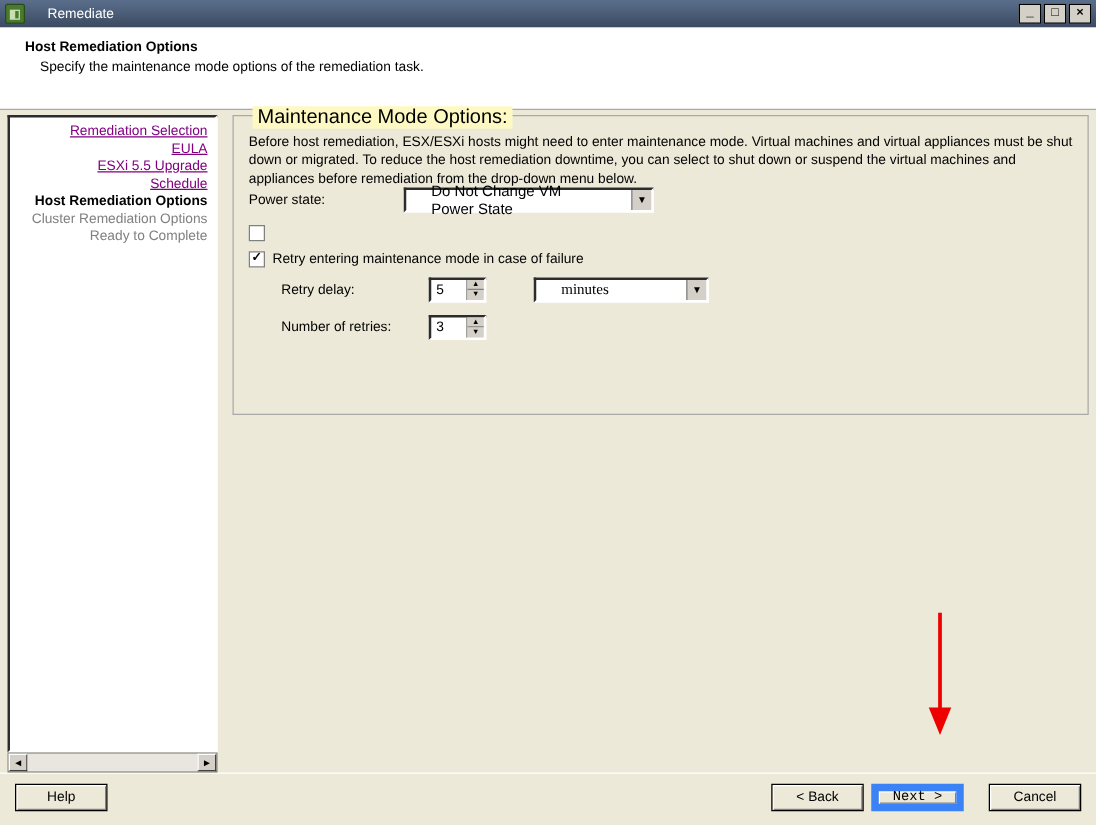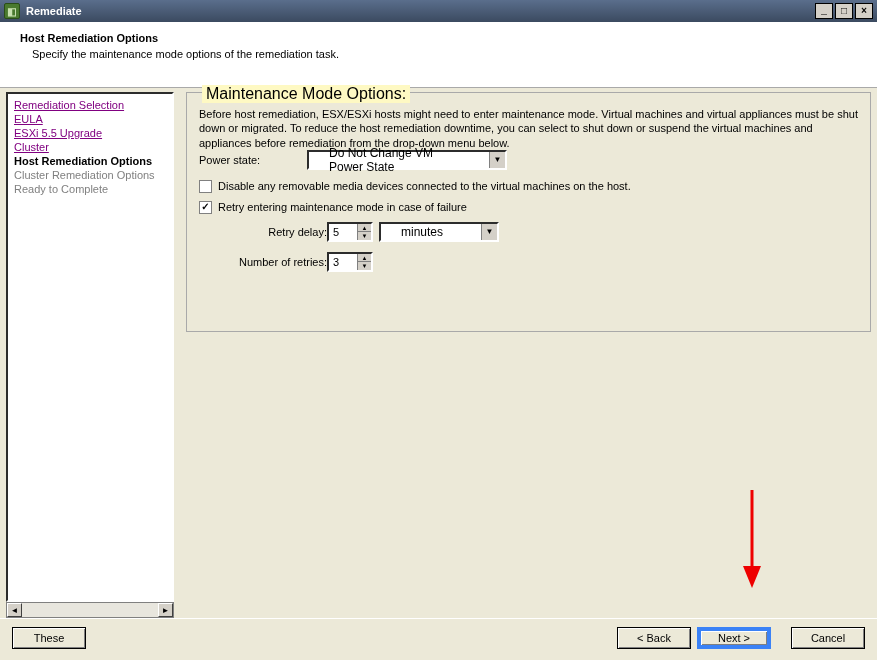--- a/index.html
+++ b/index.html
@@ -23,21 +23,21 @@
     .titlebar .app-icon {
       width: 16px; height: 16px;
       background: #4a7a2f;
       border: 1px solid #2a4d18;
       border-radius: 2px;
       position: relative;
       margin-right: 6px;
       display: flex; align-items: center; justify-content: center;
       font-size: 10px; font-weight: bold; color: #c8e0b0;
     }
-    .titlebar .title-text { font-weight: bold; flex: 1; }
+    .titlebar .title-text { font-weight: normal; flex: 1; margin-left: 12px; }
     .titlebar .winbtns { display: flex; }
     .titlebar .winbtn {
       width: 18px; height: 16px;
       background: #d4d0c8;
       border: 1px solid #000;
       margin-left: 2px;
       display: flex; align-items: center; justify-content: center;
       font-size: 10px; font-family: "Courier New", monospace;
       color: #000;
     }
@@ -73,20 +73,21 @@
       border-left-color: #808080;
       padding: 4px 4px;
       overflow: hidden;
     }
     .sidebar a, .sidebar span.navitem {
       display: block;
       font-size: 11px;
       padding: 1px 2px;
       text-decoration: none;
       white-space: nowrap;
+      text-align: right;
     }
     .sidebar a.visited { color: #800080; text-decoration: underline; }
     .sidebar span.current { font-weight: bold; color: #000; }
     .sidebar span.disabled { color: #808080; }
     .hscroll {
       height: 16px;
       background: #ece9d8;
       border: 1px solid #808080;
       display: flex;
       margin-top: 0;
@@ -121,41 +122,41 @@
     }
     .note-row { display: flex; align-items: center; margin-bottom: 10px; padding-left: 2px; }
     .warn-icon {
       width: 14px; height: 14px;
       margin-right: 6px;
       display: inline-flex; align-items:center; justify-content:center;
     }
     .warn-icon svg { display:block; }
     .info-text { font-size: 11px; line-height: 1.3; margin-bottom: 0; padding-left: 2px; }
 
-    .form-row { display: flex; align-items: center; margin-bottom: 10px; }
+    .form-row { display: flex; align-items: center; margin-bottom: 10px; gap: 16px; }
     .form-row .label-col { width: 110px; padding-left: 2px; }
-    .form-row.indent .label-col { width: 130px; padding-left: 28px; text-align: right; }
+    .form-row.indent .label-col { width: 130px; padding-left: 28px; }
 
     .dropdown {
       display: inline-flex; align-items: stretch;
       height: 20px;
       background: #fff;
       border: 2px inset #fff;
       border-top-color:#808080; border-left-color:#808080;
     }
     .dropdown .dd-value { padding: 2px 20px; font-size: 12px; display:flex; align-items:center; }
     .dropdown .dd-btn {
       width: 16px;
       background: #d4d0c8;
       border-left: 1px solid #808080;
       display:flex; align-items:center; justify-content:center;
       font-size: 8px;
     }
     .dropdown.power .dd-value { width: 180px; }
-    .dropdown.minutes .dd-value { width: 100px; }
+    .dropdown.minutes .dd-value { width: 120px; font-family: Liberation Serif, serif; }
 
     .checkbox-row { display:flex; align-items:center; margin: 8px 0 8px 2px; }
     .cb {
       width: 13px; height: 13px;
       background:#fff;
       border: 1px solid #808080;
       margin-right: 6px;
       display:inline-flex; align-items:center; justify-content:center;
       font-size: 10px; line-height:1;
     }
@@ -188,22 +189,23 @@
       padding: 0 10px;
       background: #ece9d8;
       border: 1px solid #000;
       box-shadow: inset 1px 1px 0 #fff, inset -1px -1px 0 #808080;
       font-size: 11px;
       display:inline-flex; align-items:center; justify-content:center;
       margin-left: 6px;
       cursor: pointer;
     }
     .btn.default {
-      border: 4px solid #3b82f6;
+      border: 6px solid #3b82f6;
       box-shadow: inset 1px 1px 0 #fff, inset -1px -1px 0 #808080;
+      font-family: Liberation Mono, monospace;
     }
     .btn.help { margin-left: 0; }
 
     
     .red-arrow {
       position: absolute;
       left: 554px; top: 398px;
       pointer-events: none;
     }
   </style>
@@ -225,21 +227,21 @@
   <div class="page-subtitle">Specify the maintenance mode options of the remediation task.</div>
 </div>
 
 <div class="body-area">
 
   <div class="sidebar-wrap">
     <div class="sidebar">
       <a href="#" class="visited navitem">Remediation Selection</a>
       <a href="#" class="visited navitem">EULA</a>
       <a href="#" class="visited navitem">ESXi 5.5 Upgrade</a>
-      <a href="#" class="visited navitem">Cluster</a>
+      <a href="#" class="visited navitem">Schedule</a>
       <span class="navitem current">Host Remediation Options</span>
       <span class="navitem disabled">Cluster Remediation Options</span>
       <span class="navitem disabled">Ready to Complete</span>
     </div>
     <div class="hscroll">
       <div class="arrow">◄</div>
       <div class="track"></div>
       <div class="arrow">►</div>
     </div>
   </div>
@@ -254,21 +256,20 @@
       <div class="form-row">
         <div class="label-col">Power state:</div>
         <div class="dropdown power">
           <div class="dd-value">Do Not Change VM Power State</div>
           <div class="dd-btn">▼</div>
         </div>
       </div>
 
       <div class="checkbox-row">
         <span class="cb"></span>
-        <span>Disable any removable media devices connected to the virtual machines on the host.</span>
       </div>
 
       <div class="checkbox-row">
         <span class="cb checked"></span>
         <span>Retry entering maintenance mode in case of failure</span>
       </div>
 
       <div class="form-row indent">
         <div class="label-col">Retry delay:</div>
         <div class="spinner">
@@ -298,19 +299,19 @@
     </div>
 
     <svg class="red-arrow" width="24" height="100">
       <line x1="12" y1="0" x2="12" y2="78" stroke="#e00" stroke-width="3"></line>
       <polygon points="12,98 3,76 21,76" fill="#e00"></polygon>
     </svg>
   </div>
 </div>
 
 <div class="footer">
-  <div class="btn help">These</div>
+  <div class="btn help">Help</div>
   <div class="spacer"></div>
   <div class="btn">&lt; Back</div>
   <div class="btn default">Next &gt;</div>
   <div style="width:14px;"></div>
   <div class="btn">Cancel</div>
 </div>
 
 </body></html>

